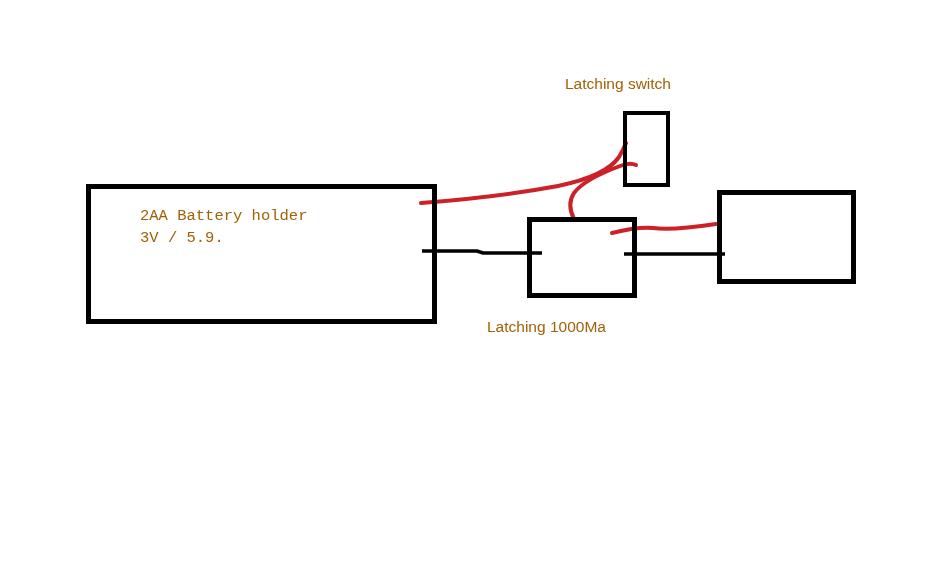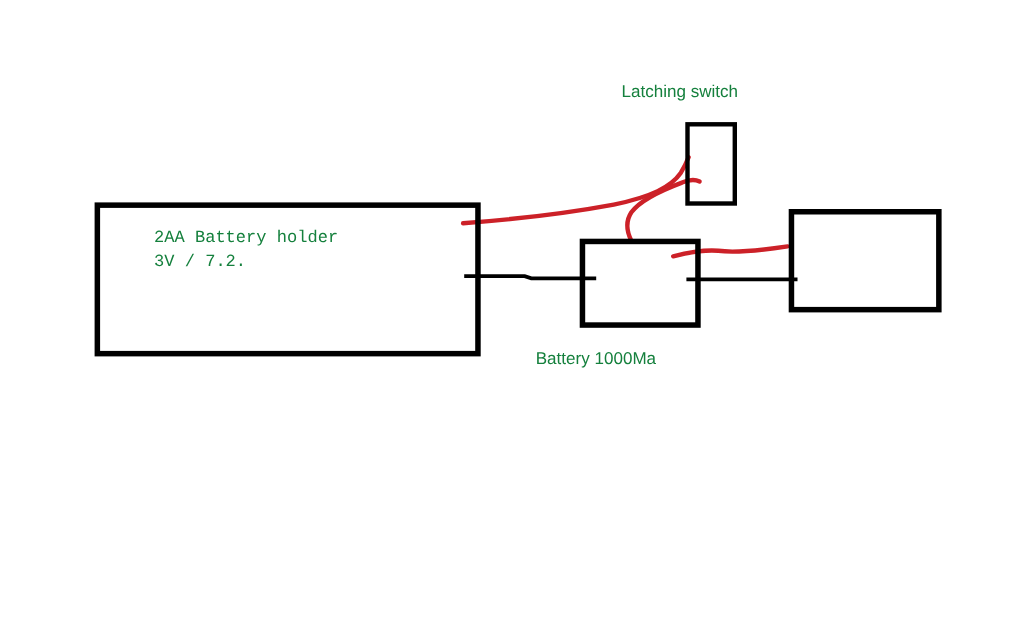--- a/index.html
+++ b/index.html
@@ -32,21 +32,21 @@
   }
   #battery-box  { left: 86px;  top: 184px; width: 351px; height: 140px; border-width: 5px; }
   #switch-box   { left: 623px; top: 111px; width: 47px;  height: 76px;  border-width: 4px; }
   #buckpuck-box { left: 527px; top: 217px; width: 110px; height: 81px;  border-width: 5px; }
   #led-box      { left: 717px; top: 190px; width: 139px; height: 94px;  border-width: 5px; }
   .label {
     position: absolute;
     font-size: 15.5px;
     line-height: 22px;
     white-space: nowrap;
-    color: #15803d;
+    color: #a16207;
   }
   #battery-label  { left: 140px; top: 205px; font-family: Liberation Mono, monospace; }
   #switch-label   { left: 565px; top: 73px;  }
   #buckpuck-label { left: 487px; top: 316px; }
   #led-label      { left: 736px; top: 200px; }
 </style>
 </head>
 <body>
 
 <div id="canvas">
@@ -61,21 +61,21 @@
     <path d="M624 254 L725 254" fill="none" stroke-width="3.5" stroke-linecap="butt" stroke="#000000"></path>
   </svg>
 
   <div id="battery-box" class="comp-box"></div>
   <div id="switch-box" class="comp-box"></div>
   <div id="buckpuck-box" class="comp-box"></div>
   <div id="led-box" class="comp-box"></div>
 
   <div id="battery-label" class="label">
     <div>2AA Battery holder</div>
-    <div>3V / 7.2.</div>
+    <div>3V / 5.9.</div>
   </div>
 
   <div id="switch-label" class="label">Latching switch</div>
 
-  <div id="buckpuck-label" class="label">Battery 1000Ma</div>
+  <div id="buckpuck-label" class="label">Latching 1000Ma</div>
 
 
 </div>
 
 </body></html>

